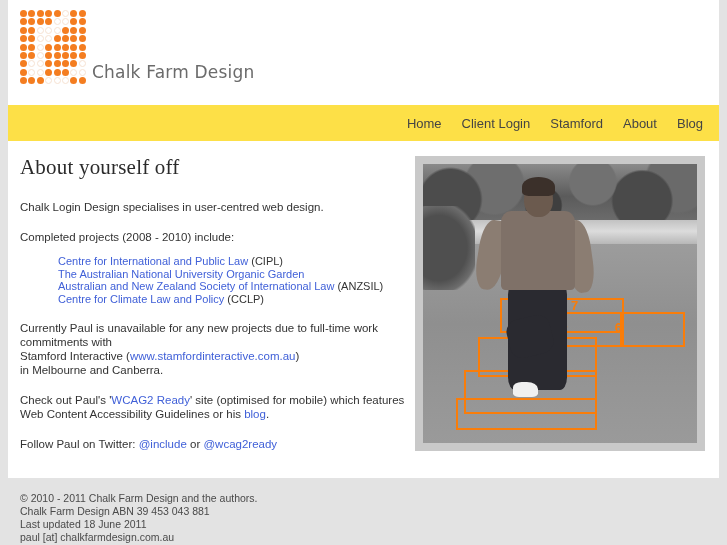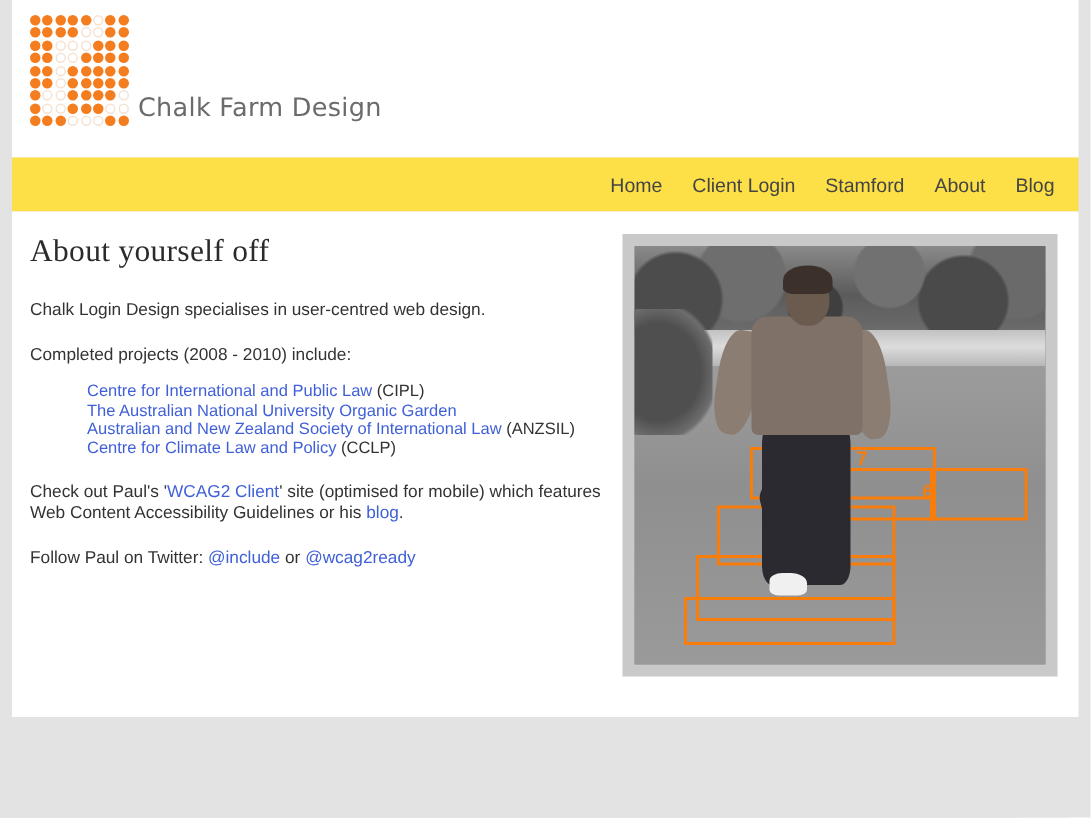--- a/index.html
+++ b/index.html
@@ -374,23 +374,28 @@
       <p class="body-text tight">Completed projects (2008 - 2010) include:</p>
 
       <ul class="project-list" id="project-list">
           <li><a href="#">Centre for International and Public Law</a><span> (CIPL)</span></li>
           <li><a href="#">The Australian National University Organic Garden</a><span></span></li>
           <li><a href="#">Australian and New Zealand Society of International Law</a><span> (ANZSIL)</span></li>
           <li><a href="#">Centre for Climate Law and Policy</a><span> (CCLP)</span></li>
         </ul>
 
 
-
       <p class="body-text">
-        <span>Check out Paul's '</span><a class="inline-link" href="#">WCAG2 Client</a><span>' site (optimised for mobile) which features Web Content Accessibility Guidelines or his </span><a class="inline-link" href="#">blog</a><span>.</span>
+        <span>Currently Paul is unavailable for any new projects due to full-time work commitments with</span><br>
+        <span>Stamford Interactive (</span><a class="inline-link" href="#">www.stamfordinteractive.com.au</a><span>)</span><br>
+        <span>in Melbourne and Canberra.</span>
+      </p>
+
+      <p class="body-text">
+        <span>Check out Paul's '</span><a class="inline-link" href="#">WCAG2 Ready</a><span>' site (optimised for mobile) which features Web Content Accessibility Guidelines or his </span><a class="inline-link" href="#">blog</a><span>.</span>
       </p>
 
       <p class="body-text">
         <span>Follow Paul on Twitter: </span><a class="inline-link" href="#">@include</a><span> or </span><a class="inline-link" href="#">@wcag2ready</a>
       </p>
 
     </div>
 
     <div class="photo-frame">
       <div class="photo" title="Man playing hopscotch on an orange chalk grid drawn on a driveway">
@@ -420,14 +425,23 @@
         <div class="person-leg-bent"></div>
         <div class="person-torso"></div>
         <div class="person-head"></div>
         <div class="person-hair"></div>
         <div class="person-shoe"></div>
       </div>
     </div>
 
   </div>
 
+  <div class="footer">
+    <div class="footer-inner" id="footer-lines">
+        <div class="footer-line">© 2010 - 2011 Chalk Farm Design and the authors.</div>
+        <div class="footer-line">Chalk Farm Design ABN 39 453 043 881</div>
+        <div class="footer-line">Last updated 18 June 2011</div>
+        <div class="footer-line">paul [at] chalkfarmdesign.com.au</div>
+        <div class="footer-line">0422 333 555</div>
+      </div>
+  </div>
 
 </div>
 
 </body></html>

